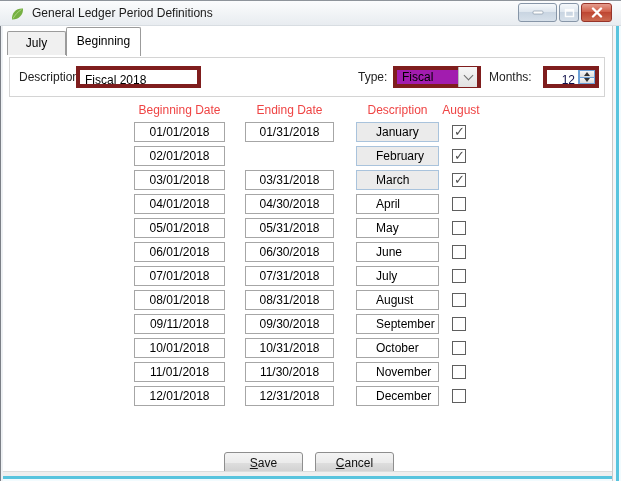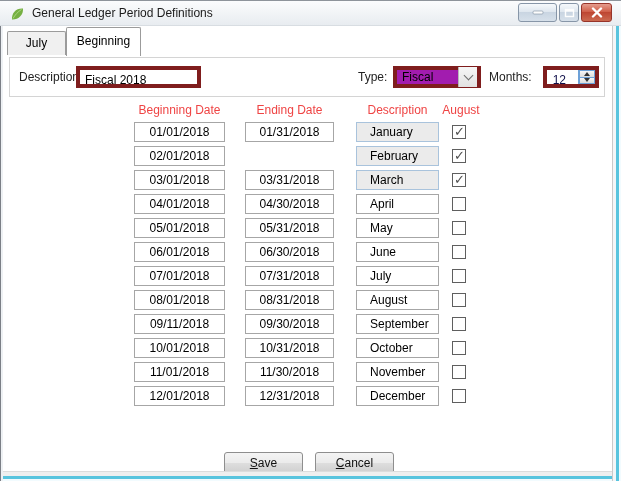--- a/index.html
+++ b/index.html
@@ -40,21 +40,21 @@
   .field{position:absolute;top:8px;height:22px;box-sizing:border-box;border:4px solid #7f1d1d;background:#fff;font-size:12px;}
   .desc-field{left:66px;width:125px;line-height:20px;padding-left:5px;}
   .lbl-type{left:348px;}
   .combo{left:383px;width:88px;background:#a21caf;display:flex;align-items:center;}
   .combo .combo-text{flex:1;padding-left:5px;line-height:20px;}
   .combo .combo-btn{width:18px;height:20px;border-left:1px solid #b8b8b8;background:linear-gradient(#f6f6f6,#e2e2e2);
     display:flex;align-items:center;justify-content:center;}
   .chev{width:6px;height:6px;border-right:1px solid #6d6d6d;border-bottom:1px solid #6d6d6d;transform:rotate(45deg);margin-top:-3px;}
   .lbl-months{left:479px;}
   .spinbox{left:533px;width:56px;display:flex;}
-  .spin-value{flex:1;text-align:right;line-height:20px;padding-right:12px;color:#10104a;}
+  .spin-value{flex:1;text-align:right;line-height:20px;padding-right:3px;color:#10104a;}
   .spin-btns{width:16px;display:flex;flex-direction:column;border-left:1px solid #6da1d8;}
   .spin-btn{flex:1;background:linear-gradient(#f7f7f7,#dcdcdc);border:1px solid #6da1d8;box-sizing:border-box;
     display:flex;align-items:center;justify-content:center;}
   .spin-btn.up{border-bottom-width:0;}
   .tri-up{width:0;height:0;border-left:3px solid transparent;border-right:3px solid transparent;border-bottom:4px solid #333;}
   .tri-down{width:0;height:0;border-left:3px solid transparent;border-right:3px solid transparent;border-top:4px solid #333;}
 
   
   .grid-headers{position:absolute;top:103px;left:0;right:0;height:15px;font-size:12px;color:#ef4444;}
   .grid-headers div{position:absolute;text-align:center;}
@@ -62,21 +62,21 @@
   .h-end{left:235px;width:109px;}
   .h-desc{left:346px;width:103px;}
   .h-closed{left:432px;width:58px;}
 
   .rows{position:absolute;top:121px;left:0;right:0;}
   .row{position:relative;height:24px;}
   .cell{position:absolute;top:1px;height:20px;box-sizing:border-box;border:1px solid #a6a6a6;background:#fff;
     font-size:12px;line-height:18px;}
   .c-begin{left:134px;width:91px;text-align:center;}
   .c-end{left:245px;width:89px;text-align:center;}
-  .c-desc{left:356px;width:83px;text-align:left;padding-left:13px;}
+  .c-desc{left:356px;width:83px;text-align:left;padding-left:19px;}
   .checkbox{position:absolute;left:452px;top:4px;width:14px;height:14px;box-sizing:border-box;
     border:1px solid #5f5f5f;background:#fff;}
   .row.closed .c-desc{background:#ebebeb;border-color:#a9c3dc;}
   .row.closed .checkbox::after{content:"\2713";position:absolute;left:1px;top:-2px;font-size:13px;color:#4f4f4f;}
 
   
   .dlg-btn{position:absolute;top:452px;width:79px;height:22px;box-sizing:border-box;border:1px solid #8e8e8e;border-radius:3px;
     background:linear-gradient(#f4f4f4,#ebebeb 48%,#dddddd 52%,#cfcfcf);font-size:12px;color:#111;
     display:flex;align-items:center;justify-content:center;cursor:default;}
   .dlg-btn .btn-label{display:block;}

